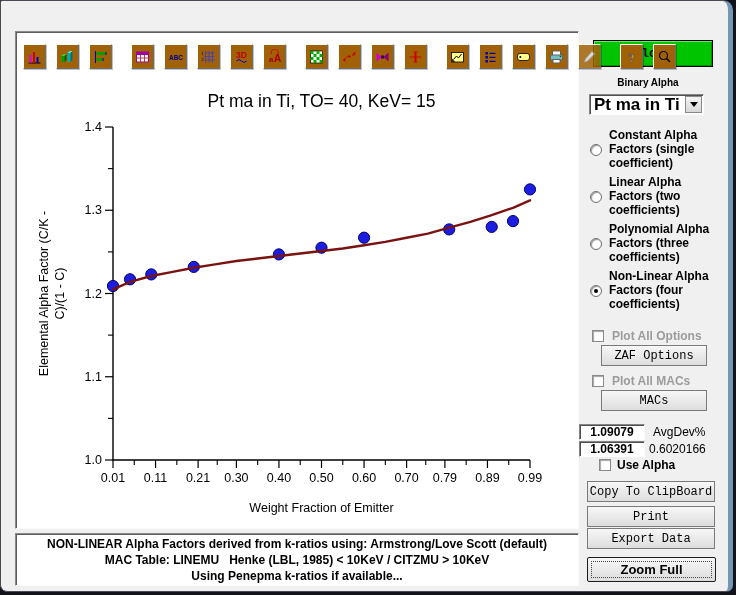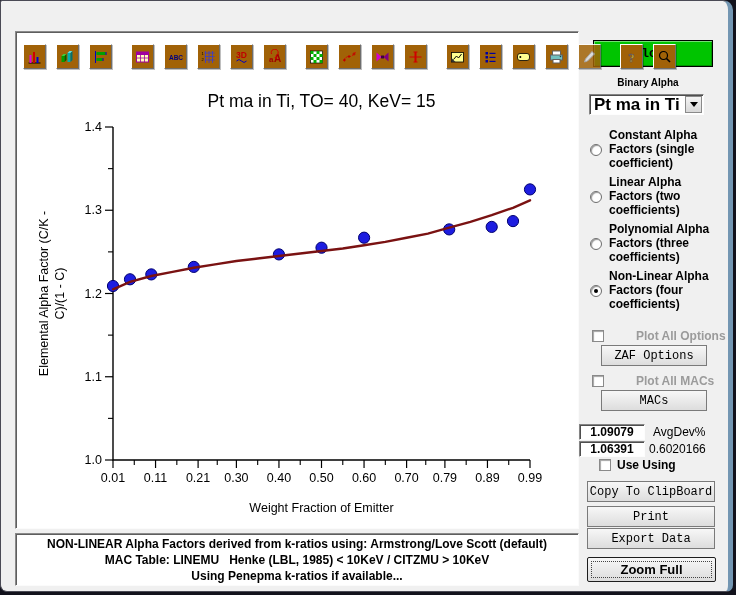--- a/index.html
+++ b/index.html
@@ -57,21 +57,21 @@
   .radio-circle { position:absolute; left:589px; width:12px; height:12px; border-radius:50%;
     background:#fff; border:1px solid #6e6e6e; box-shadow:inset 1px 1px 1px #9a9a9a; }
   .radio-circle.checked::after { content:""; position:absolute; left:3px; top:3px; width:4px; height:4px;
     border-radius:50%; background:#000; }
   .radio-label { position:absolute; left:608px; width:124px; font-size:12px; font-weight:bold;
     line-height:14px; color:#000; white-space:pre-line; }
 
   .checkbox { position:absolute; width:12px; height:12px; background:#fff;
     border:1px solid #8a8a8a; box-shadow:inset 1px 1px 1px #a5a5a5; }
   .chk-label { position:absolute; font-size:12px; font-weight:bold; }
-  .chk-label.disabled { color:#9b9b9b;margin-left:24px; }
+  .chk-label.disabled { color:#9b9b9b; }
 
   .val-box { position:absolute; left:578px; width:66px; height:16px; background:#fff;
     border:1px solid; border-color:#848484 #fdfdfd #fdfdfd #848484; box-shadow:inset 1px 1px 0 #4f4f4f;
     font-size:12px; font-weight:bold; display:flex; align-items:center; justify-content:center; }
   .stat-text { position:absolute; font-size:12px; color:#000; }
 
   .zoomfull-btn { left:586px; top:556px; width:129px; height:25px; font-weight:bold; font-size:13px;
     border:1px solid #1d1d1d; position:absolute; background:linear-gradient(#f7f7f7,#dcdcdc);
     border-radius:2px; display:flex; align-items:center; justify-content:center; }
   .zoomfull-btn .focus { position:absolute; left:3px; top:3px; right:3px; bottom:3px; border:1px dotted #444; }
@@ -363,21 +363,21 @@
   <div class="btn" style="left:600px; top:389px; width:106px; height:21px">
     <span>MACs</span>
   </div>
 
   <div class="val-box" style="top:423px">1.09079</div>
   <div class="val-box" style="top:440px">1.06391</div>
   <div class="stat-text" style="left:652px; top:424px">AvgDev%</div>
   <div class="stat-text" style="left:648px; top:441px">0.6020166</div>
 
   <span class="checkbox" style="left:598px; top:458px"></span>
-  <div class="chk-label" style="left:616px; top:457px">Use Using</div>
+  <div class="chk-label" style="left:616px; top:457px">Use Alpha</div>
 
   <div class="btn" style="left:586px; top:480px; width:128px; height:21px">
     <span>Copy To ClipBoard</span>
   </div>
   <div class="btn" style="left:586px; top:527px; width:128px; height:21px">
     <span>Export Data</span>
   </div>
   <div class="btn" style="left:586px; top:505px; width:128px; height:21px">
     <span>Print</span>
   </div>

